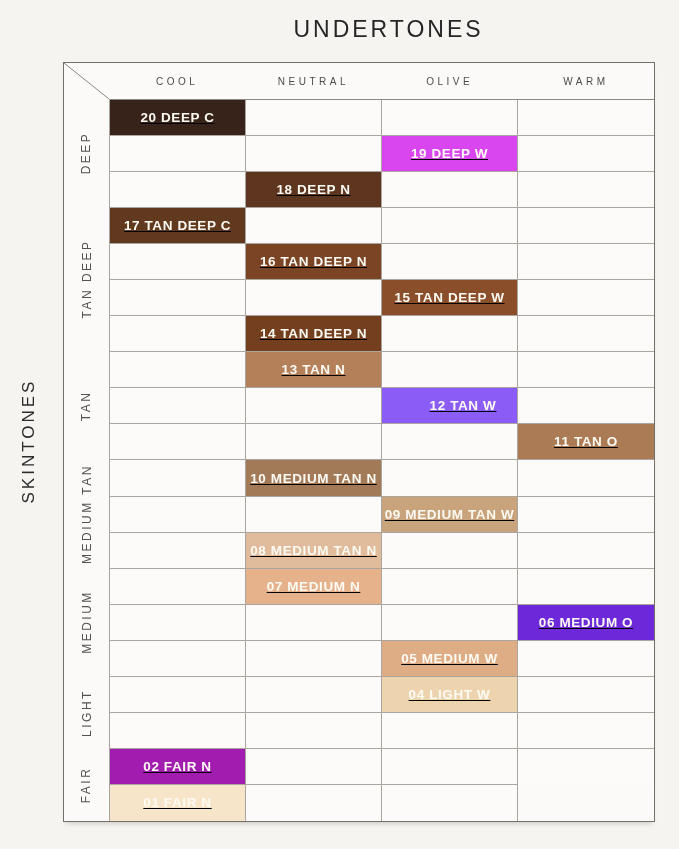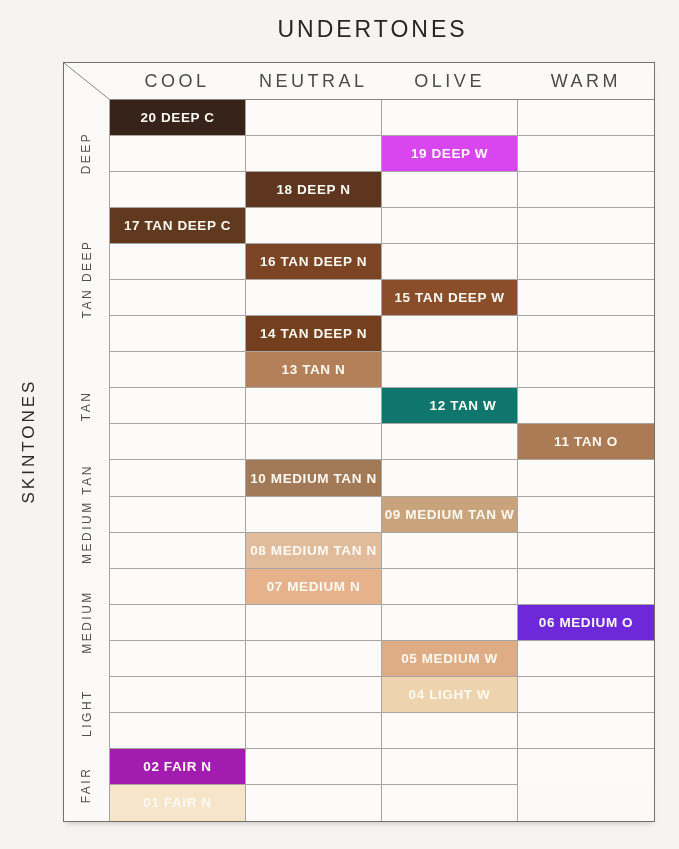--- a/index.html
+++ b/index.html
@@ -4,21 +4,21 @@
 <style>
   html,body{margin:0;padding:0;}
   .page{
     position:relative;
     width:679px;height:849px;
     background:#f5f4f1;
     font-family:"Liberation Sans",sans-serif;
     overflow:hidden;
   }
   .title{
-    position:absolute;left:100px;top:16px;width:545px;
+    position:absolute;left:116px;top:16px;width:545px;
     text-align:center;
     font-size:23px;letter-spacing:3px;
     color:#262626;font-weight:400;
   }
   .skintones{
     position:absolute;left:0;top:62px;width:58px;height:758px;
     display:flex;align-items:center;justify-content:center;
   }
   .skintones span{
     transform:rotate(-90deg);
@@ -34,41 +34,42 @@
   .corner{
     position:absolute;left:0;top:0;
   }
   .corner line{stroke:#8a8680;stroke-width:1;}
   .col-headers{
     position:absolute;left:45px;right:0;top:0;height:36px;
     display:flex;
   }
   .col-header{
     flex:1;display:flex;align-items:center;justify-content:center;
-    font-size:18px;letter-spacing:3.5px;color:#4b4b4b;
+    font-size:10px;letter-spacing:3.5px;color:#4b4b4b;
   }
   .row-groups{
     position:absolute;left:0;top:36px;width:45px;height:722px;
     display:flex;flex-direction:column;
   }
   .row-group{
     display:flex;align-items:center;justify-content:center;
   }
   .row-group span{
     transform:rotate(-90deg);
     white-space:nowrap;
     font-size:12px;letter-spacing:2.5px;color:#55524e;
   }
   .grid{
     position:absolute;left:45px;top:36px;right:0;bottom:0;
     display:grid;
     grid-template-columns:repeat(4,1fr);
     grid-template-rows:repeat(20,1fr);
     border-top:1px solid #8a8680;
     border-left:1px solid #a8a49e;
+    text-decoration:underline;
   }
   .cell{
     background:#fcfbf9;
     border-right:1px solid #aaa69f;
     border-bottom:1px solid #aaa69f;
   }
   .cell:nth-child(4n){border-right:none;}
   .cell.last-row{border-bottom:none;}
   .cell.chip{
     display:flex;align-items:center;justify-content:center;
@@ -171,21 +172,21 @@
         <div class="cell"></div>
         <div class="cell"></div>
         <div class="cell"></div>
         <div class="cell chip" style="background: rgb(179, 128, 90);">
           <span class="chip-label">13 TAN N</span>
         </div>
         <div class="cell"></div>
         <div class="cell"></div>
         <div class="cell"></div>
         <div class="cell"></div>
-        <div class="cell chip" style="background: #0f766e; padding-left: 27px;">
+        <div class="cell chip" style="background: #8b5cf6; padding-left: 27px;">
           <span class="chip-label">12 TAN W</span>
         </div>
         <div class="cell"></div>
         <div class="cell"></div>
         <div class="cell"></div>
         <div class="cell"></div>
         <div class="cell chip" style="background: rgb(171, 123, 85);">
           <span class="chip-label">11 TAN O</span>
         </div>
         <div class="cell"></div>

